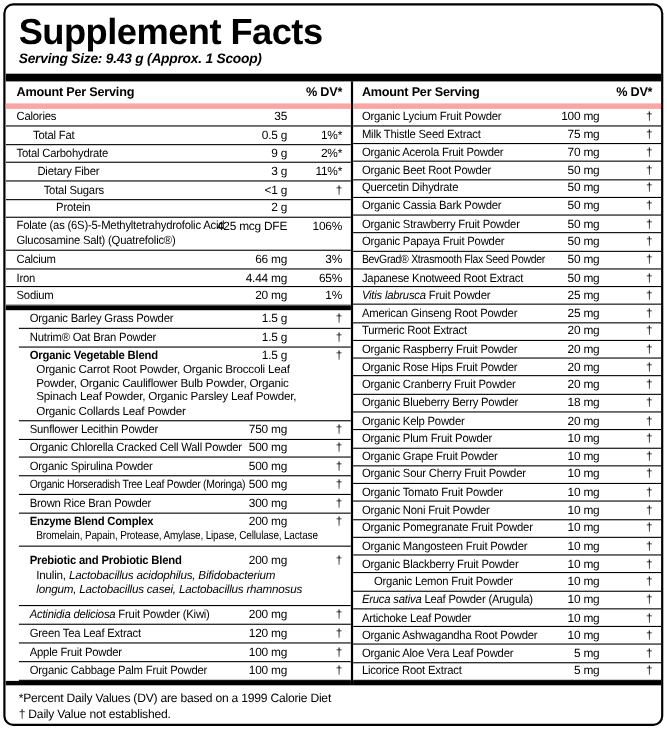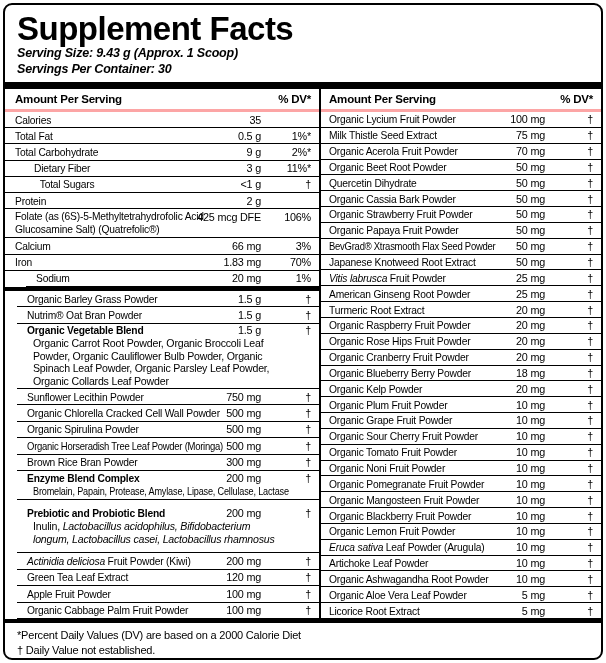--- a/index.html
+++ b/index.html
@@ -16,21 +16,21 @@
   .bar7{flex:none;height:7px;background:#000;}
   .bar4{flex:none;height:4px;background:#000;}
   
   .cols{flex:1 1 auto;display:flex;min-height:0;}
   .col{display:flex;flex-direction:column;min-height:0;box-sizing:border-box;}
   .col.left{width:316px;border-right:2px solid #000;}
   .col.right{flex:1 1 auto;}
   .colhead{
     flex:none;display:flex;justify-content:space-between;align-items:flex-end;
     font-weight:bold;font-size:11.5px;line-height:15px;letter-spacing:-0.2px;
-    border-bottom:3px solid #fca5a5;padding:3px 8px 2px 10px;
+    border-bottom:5px solid #fca5a5;padding:3px 8px 2px 10px;
   }
   .col.right .colhead{padding-left:8px;}
   .rows{display:flex;flex-direction:column;min-height:0;overflow:hidden;}
   .row{
     box-sizing:border-box;min-height:0;overflow:hidden;
     display:flex;flex-direction:column;justify-content:center;
     border-bottom:1px solid #000;
     font-size:10.8px;letter-spacing:-0.2px;
   }
   .line{position:relative;line-height:14px;padding:0 8px 0 10px;}
@@ -53,21 +53,20 @@
   .foot{flex:none;padding:5px 12px 0;font-size:11px;line-height:15px;letter-spacing:-0.2px;}
 </style>
 </head>
 <body>
 
 <div class="label">
 
   <div class="head">
     <div class="title">Supplement Facts</div>
     <div class="serv">Serving Size: 9.43 g (Approx. 1 Scoop)</div>
-    <div class="serv">Servings Per Container: 30</div>
   </div>
 
   <div class="bar7"></div>
 
   <div class="cols">
 
     <div class="col left">
       <div class="colhead">
         <span>Amount Per Serving</span>
         <span>% DV*</span>
@@ -76,21 +75,21 @@
       <div class="rows" style="flex: 10.85 1 0%;">
 
       <div class="row" style="flex: 1 1 0%;">
             <div class="line">
               <span class="name">Calories</span>
               <span class="amt">35</span>
               <span class="dv"></span>
             </div>
 
           </div>
-          <div class="row" style="flex: 1 1 0%;">
+          <div class="row" style="flex: 1 1 0%; padding-left: 15px;">
             <div class="line">
               <span class="name">Total Fat</span>
               <span class="amt">0.5 g</span>
               <span class="dv">1%*</span>
             </div>
 
           </div>
           <div class="row" style="flex: 1 1 0%;">
             <div class="line">
               <span class="name">Total Carbohydrate</span>
@@ -108,21 +107,21 @@
 
           </div>
           <div class="row indent2" style="flex: 1 1 0%;">
             <div class="line">
               <span class="name">Total Sugars</span>
               <span class="amt">&lt;1 g</span>
               <span class="dv">†</span>
             </div>
 
           </div>
-          <div class="row" style="flex: 1 1 0%;">
+          <div class="row" style="flex: 1 1 0%; padding-left: 36px;">
             <div class="line">
               <span class="name">Protein</span>
               <span class="amt">2 g</span>
               <span class="dv"></span>
             </div>
 
           </div>
           <div class="row wrap" style="flex: 1.85 1 0%;">
             <div class="line">
               <span class="name">Folate (as (6S)-5-Methyltetrahydrofolic Acid Glucosamine Salt) (Quatrefolic®)</span>
@@ -135,26 +134,26 @@
             <div class="line">
               <span class="name">Calcium</span>
               <span class="amt">66 mg</span>
               <span class="dv">3%</span>
             </div>
 
           </div>
           <div class="row" style="flex: 1 1 0%;">
             <div class="line">
               <span class="name">Iron</span>
-              <span class="amt">1.83 mg</span>
-              <span class="dv">70%</span>
-            </div>
-
-          </div>
-          <div class="row" style="flex: 1 1 0%; margin-left: 21px;">
+              <span class="amt">4.44 mg</span>
+              <span class="dv">65%</span>
+            </div>
+
+          </div>
+          <div class="row" style="flex: 1 1 0%;">
             <div class="line">
               <span class="name">Sodium</span>
               <span class="amt">20 mg</span>
               <span class="dv">1%</span>
             </div>
 
           </div>
         </div>
 
       <div class="bar4"></div>
@@ -487,21 +486,21 @@
 
           </div>
           <div class="row" style="flex: 1 1 0%;">
             <div class="line">
               <span class="name">Organic Blackberry Fruit Powder</span>
               <span class="amt">10 mg</span>
               <span class="dv">†</span>
             </div>
 
           </div>
-          <div class="row" style="flex: 1 1 0%;">
+          <div class="row" style="flex: 1 1 0%; padding-left: 11px;">
             <div class="line">
               <span class="name">Organic Lemon Fruit Powder</span>
               <span class="amt">10 mg</span>
               <span class="dv">†</span>
             </div>
 
           </div>
           <div class="row" style="flex: 1 1 0%;">
             <div class="line">
               <span class="name"><i>Eruca sativa</i> Leaf Powder (Arugula)</span>
@@ -543,17 +542,17 @@
 
           </div>
         </div>
 
       <div class="bar4"></div>
     </div>
 
   </div>
 
   <div class="foot">
-    <div>*Percent Daily Values (DV) are based on a 2000 Calorie Diet</div>
+    <div>*Percent Daily Values (DV) are based on a 1999 Calorie Diet</div>
     <div>† Daily Value not established.</div>
   </div>
 
 </div>
 
 </body></html>

